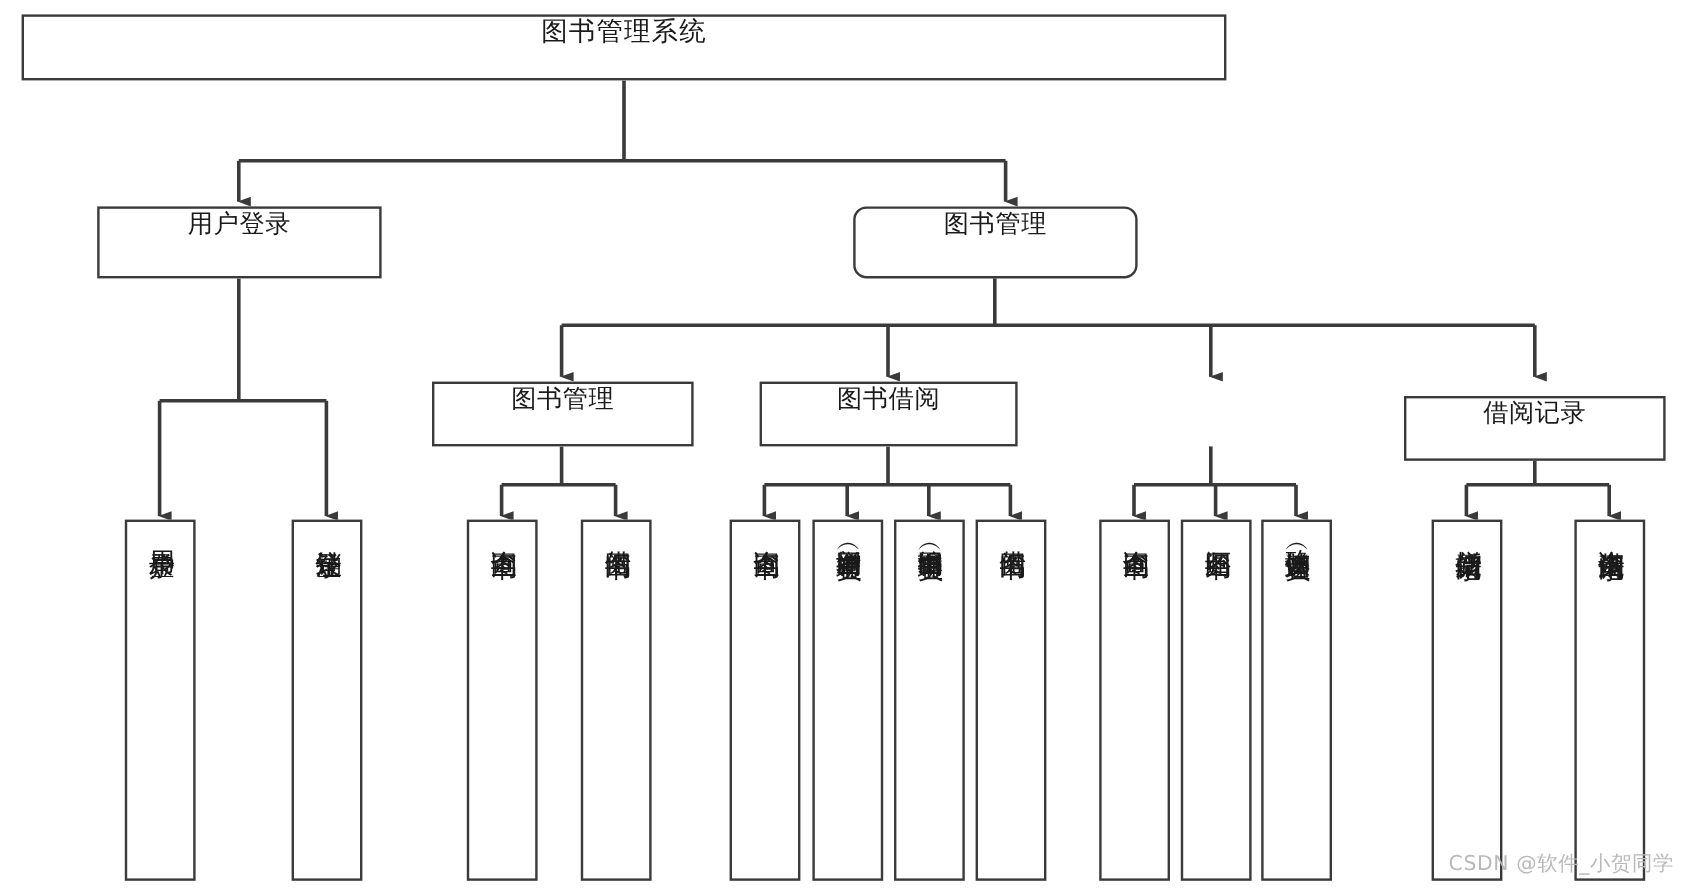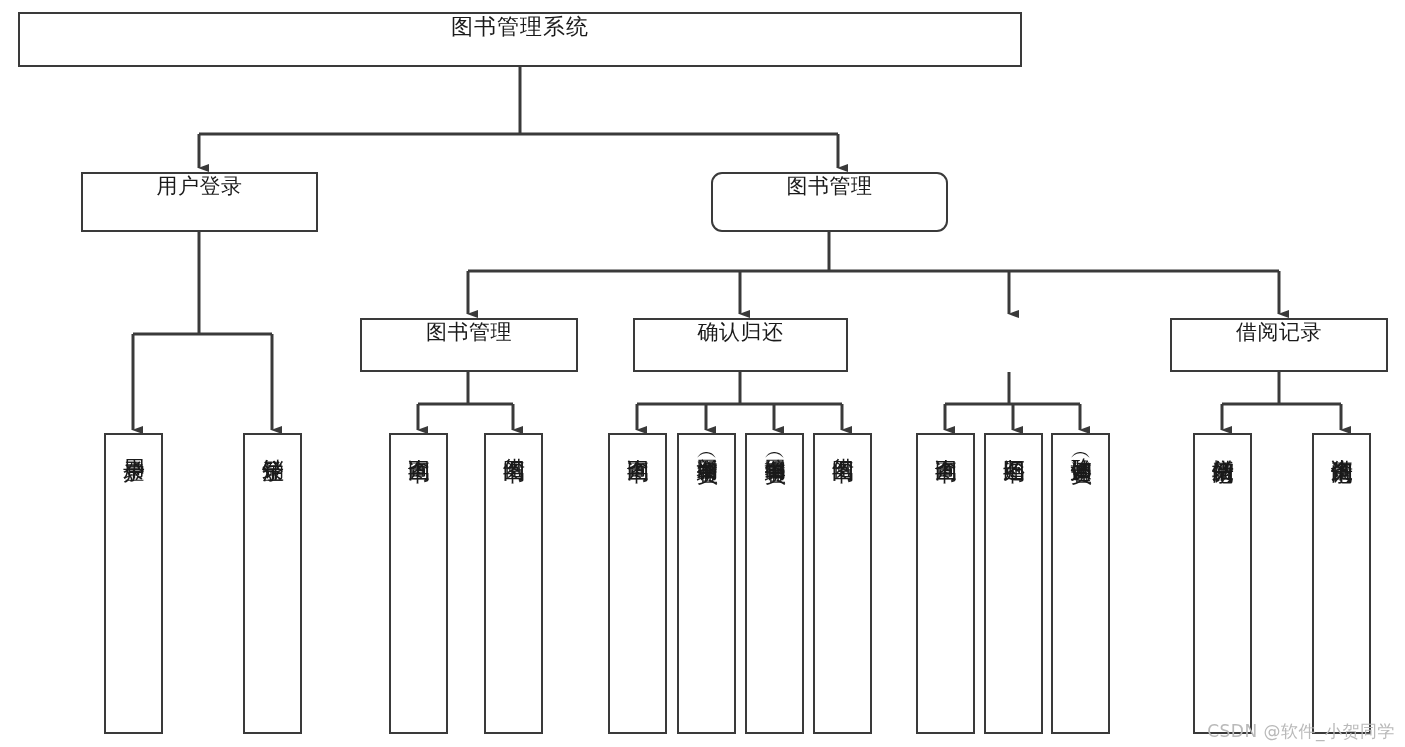--- a/index.html
+++ b/index.html
@@ -62,21 +62,21 @@
     letter-spacing: 1px;
     white-space: normal;
     max-height: 100%;
   }
   .node.vertical.tall .node-label {
     font-size: 21px;
   }
   #watermark {
     position: absolute;
     right: 10px;
-    bottom: 4px;
+    bottom: 16px;
     font-size: 17px;
     color: #b9b9b9;
     letter-spacing: 0.5px;
     white-space: nowrap;
     user-select: none;
     margin-left: 45px;
   }
 </style>
 </head>
 <body>
@@ -141,23 +141,23 @@
     <span class="node-label">用户登录</span>
   </div>
   <div class="node horizontal" style="left:711px; top:172px; width:237px; height:60px;border-radius:11px;">
     <span class="node-label">图书管理</span>
   </div>
 
   <div class="node horizontal" style="left:360px; top:318px; width:218px; height:54px;">
     <span class="node-label">图书管理</span>
   </div>
   <div class="node horizontal" style="left:633px; top:318px; width:215px; height:54px;">
-    <span class="node-label">确认归还</span>
-  </div>
-  <div class="node horizontal" style="left:1170px; top:318px; width:218px; height:54px;">
+    <span class="node-label">图书借阅</span>
+  </div>
+  <div class="node horizontal" style="left:1170px; top:330px; width:218px; height:54px;">
     <span class="node-label">借阅记录</span>
   </div>
 
   <div class="node vertical" style="left:104px; top:433px; width:59px; height:301px;">
     <span class="node-label">用户登录</span>
   </div>
   <div class="node vertical" style="left:243px; top:433px; width:59px; height:301px;">
     <span class="node-label">注销登录</span>
   </div>
 

